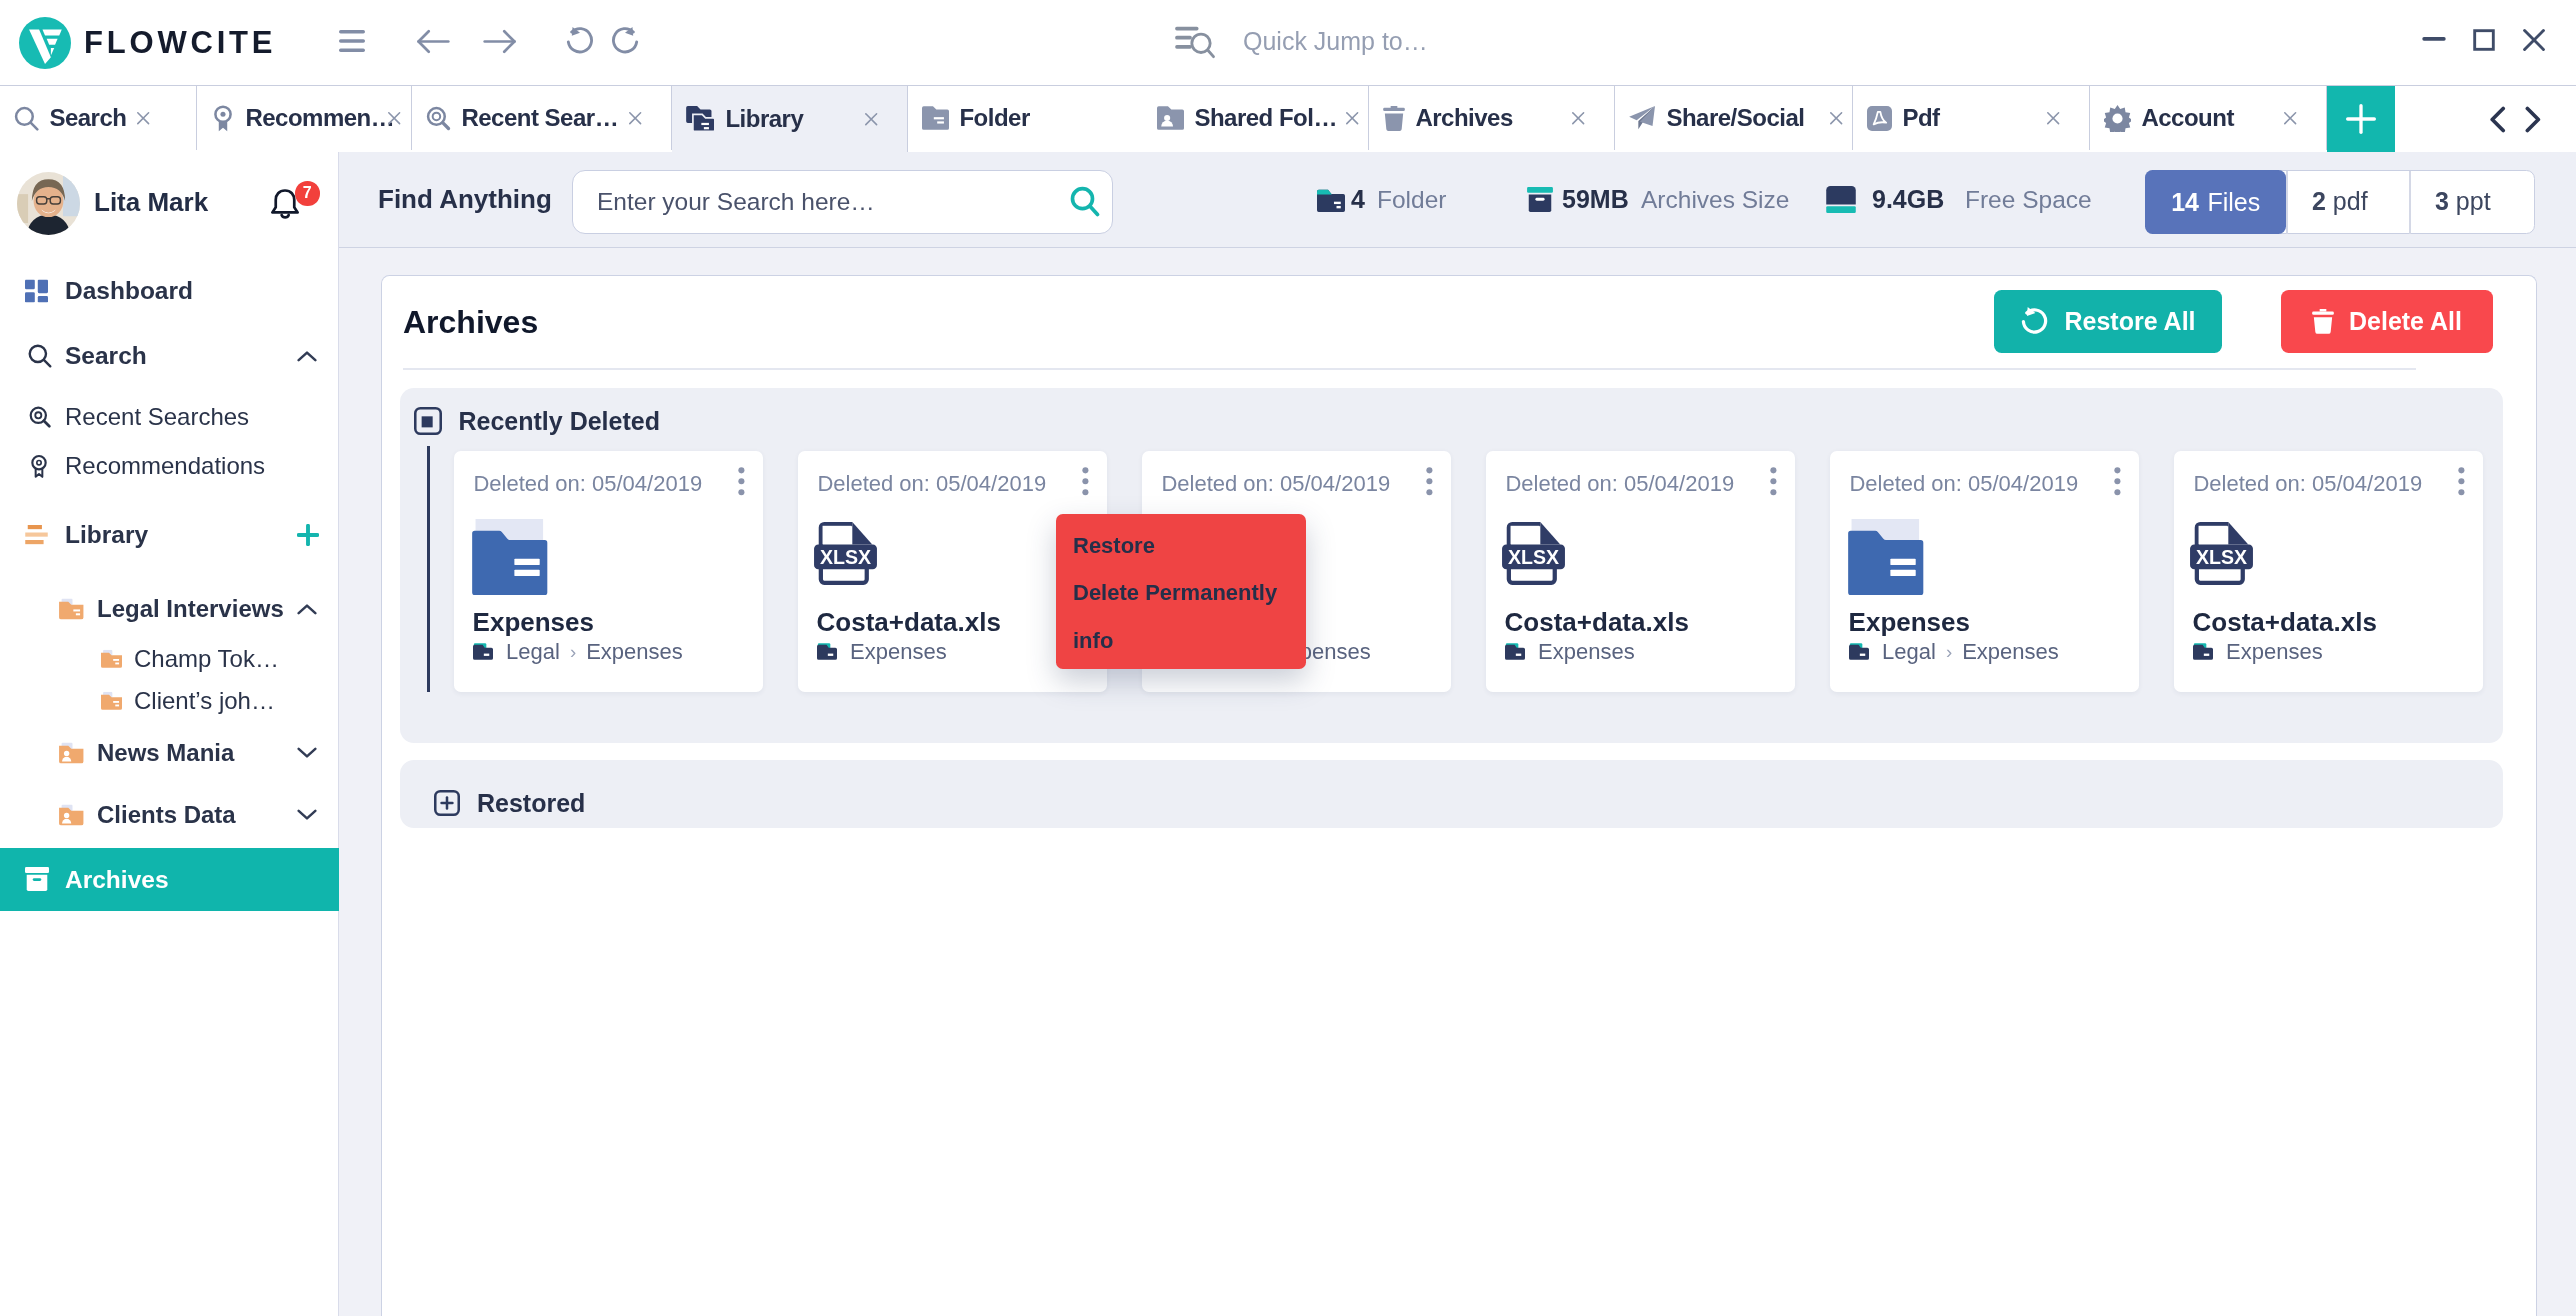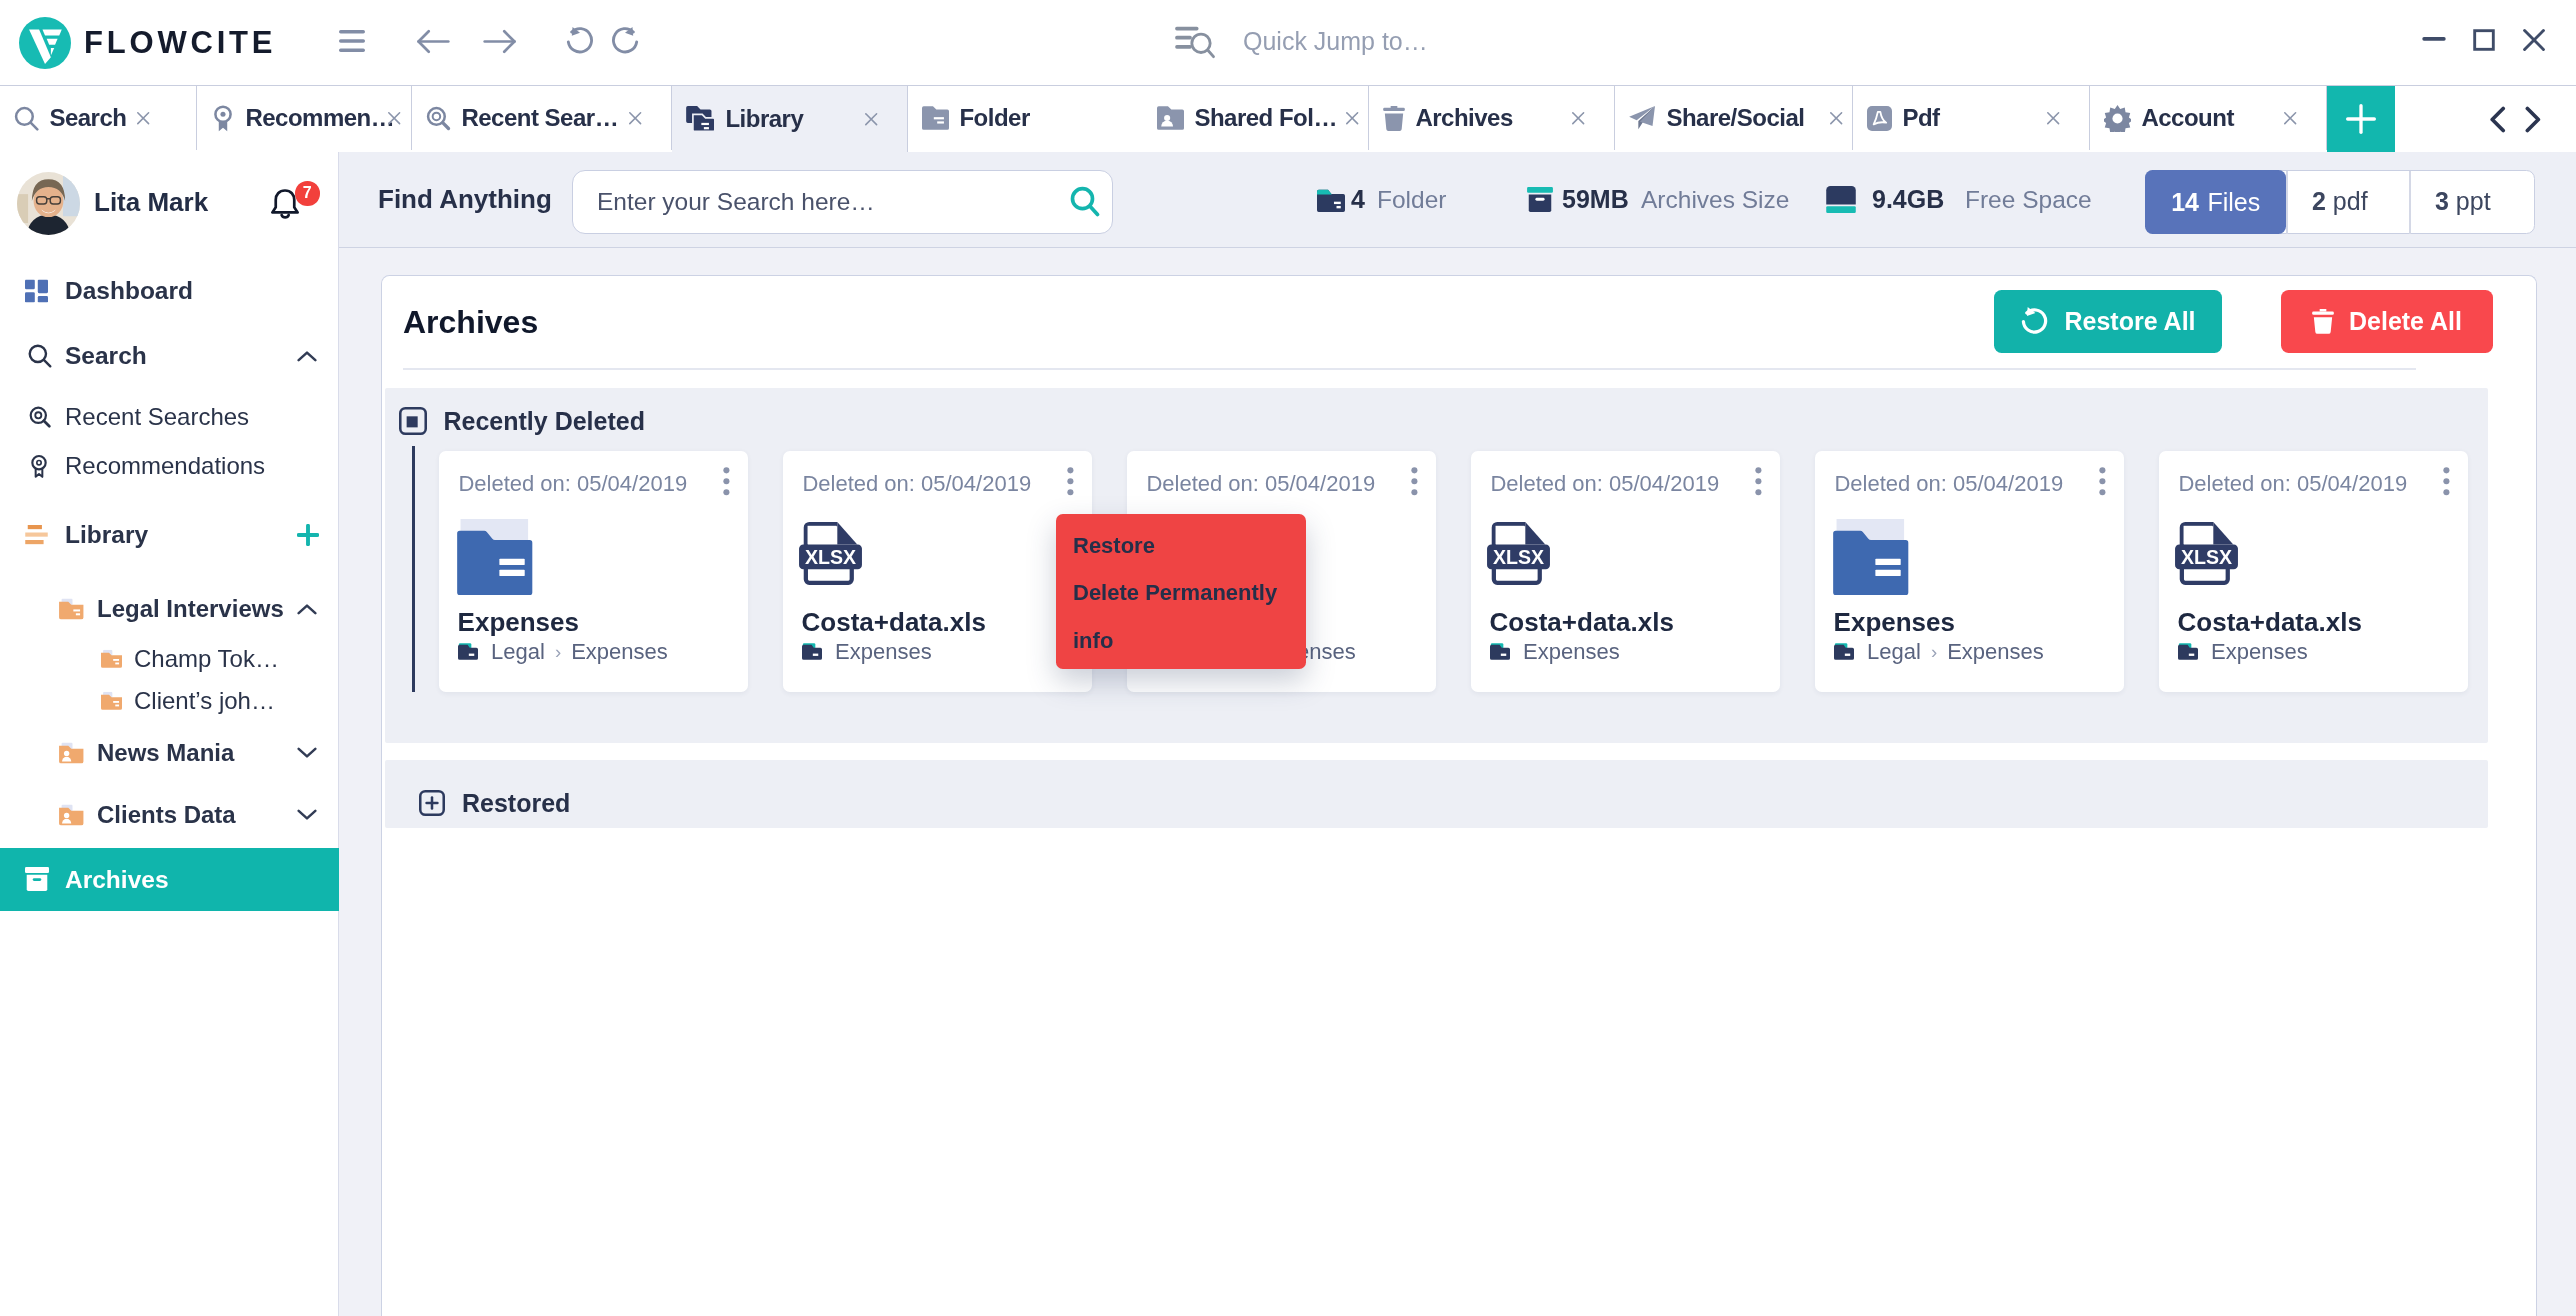--- a/index.html
+++ b/index.html
@@ -35,21 +35,21 @@
 .nav .nright { position:absolute; left:297px; top:50%; transform:translateY(-50%); display:flex; }
 #navactive { position:absolute; left:0; top:696px; width:339px; height:63px; background:#10b5ac; }
 
 #main { position:absolute; left:339px; top:248px; width:2237px; height:1068px; background:#f0f1f7; }
 #card { position:absolute; left:42px; top:27px; width:2156px; height:1048px; background:#fff; border:1.7px solid #ccd2e4; border-radius:8.5px 8.5px 0 0; border-bottom:none; }
 #cardtitle { position:absolute; left:21px; top:28px; font-size:32px; font-weight:bold; color:#10182b; }
 #titlediv { position:absolute; left:21px; top:92px; width:2013px; height:1.7px; background:#e4e7f0; }
 .btn { position:absolute; top:13.5px; height:63px; border-radius:7.6px; color:#fff; display:flex; align-items:center; justify-content:center; font-size:25px; font-weight:bold; }
 #btnrestore { left:1612px; width:228px; background:#12b2aa; }
 #btndelete { left:1899px; width:212px; background:#f9484d; }
-.panel { position:absolute; left:3px; width:2103px; background:#edeff5; border-radius:2px; }
+.panel { position:absolute; left:18px; width:2103px; background:#edeff5; border-radius:14px; }
 #panel1 { top:112px; height:355px; }
 #panel2 { top:484px; height:68px; }
 #vline { position:absolute; left:27px; top:58px; width:2.5px; height:246px; background:#2d3a5e; }
 .fcard { position:absolute; top:63px; width:309px; height:241px; background:#fff; border-radius:6.8px; box-shadow:0 1.7px 5px rgba(40,50,90,0.06); }
 .fdate { position:absolute; left:19.4px; top:20px; font-size:22px; color:#7a85a0; }
 .fdots { position:absolute; left:284px; top:16px; }
 .fname { position:absolute; left:18.6px; top:156px; font-size:26px; font-weight:bold; color:#1e2840; }
 .fcrumb { position:absolute; left:18.6px; top:188px; height:25px; display:flex; align-items:center; font-size:22px; color:#59637f; }
 .fcrumb svg { margin-right:13.5px; }
 .fcrumb .sep { margin:0 10px; color:#9aa3b8; font-size:18.6px; }

